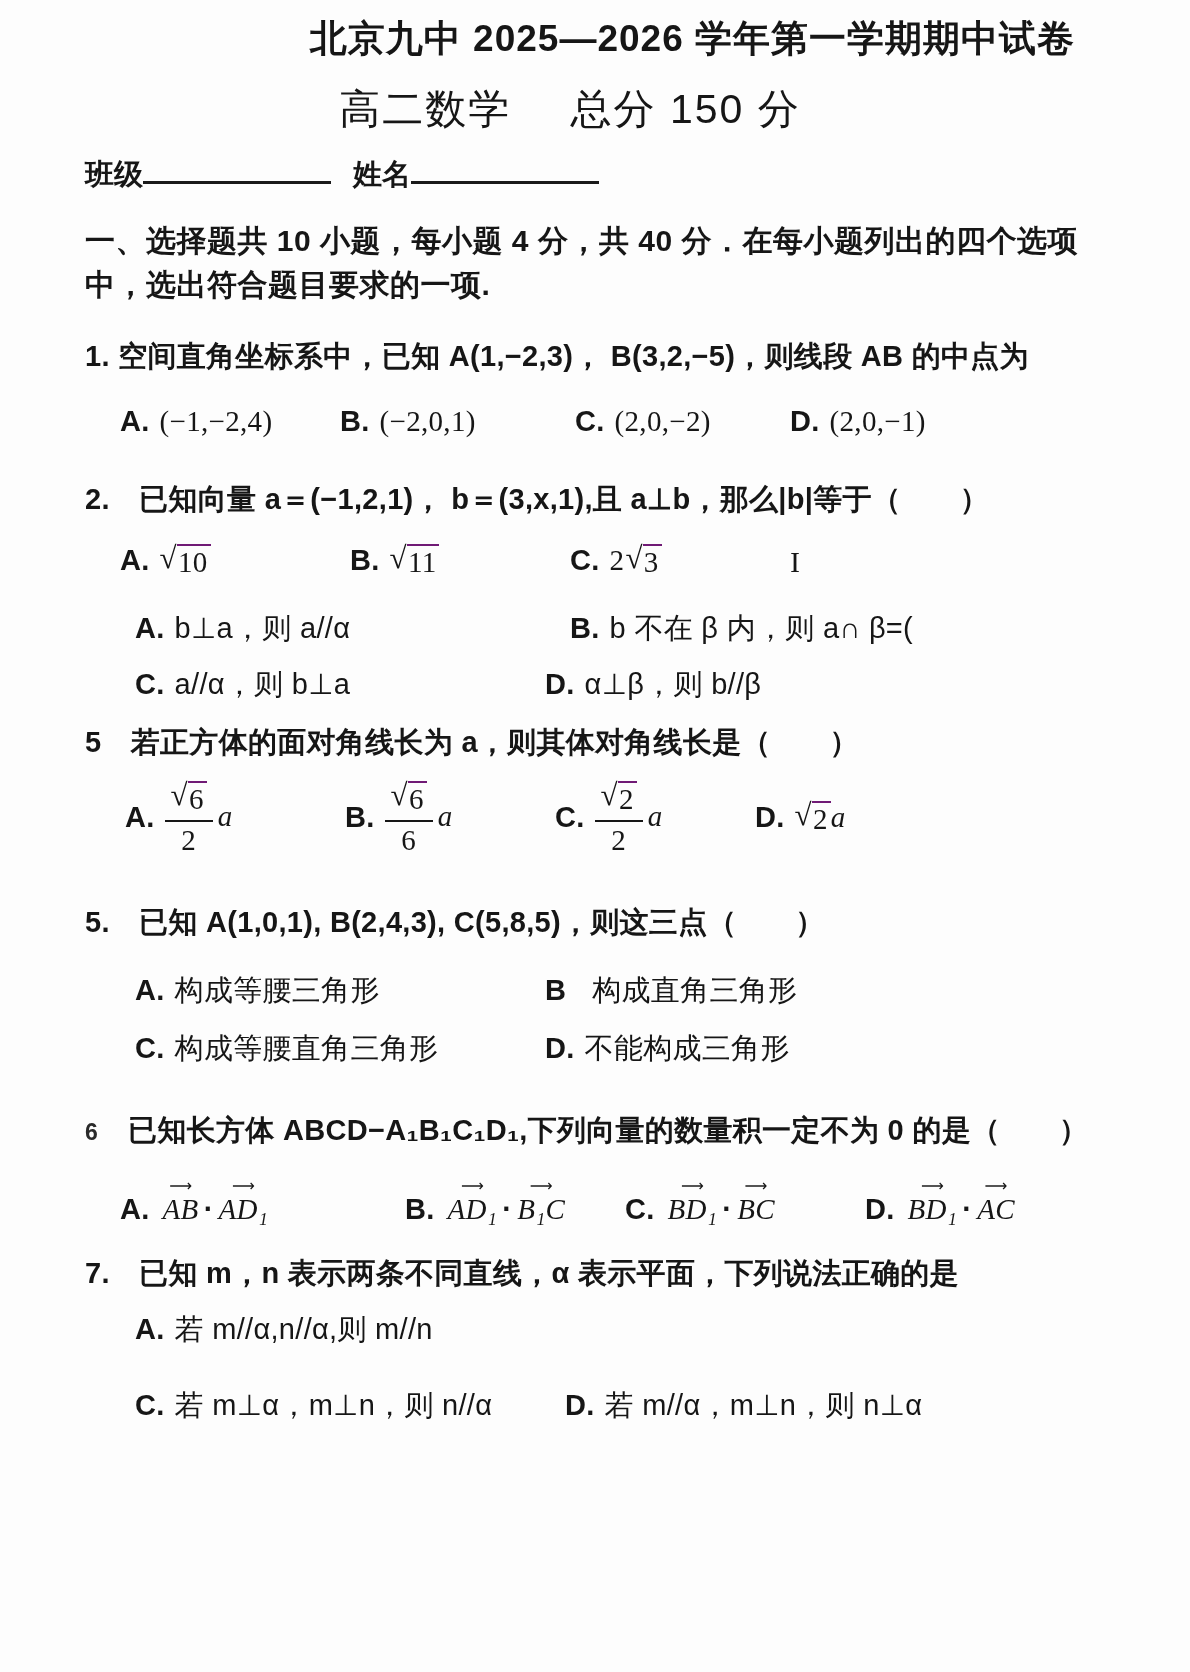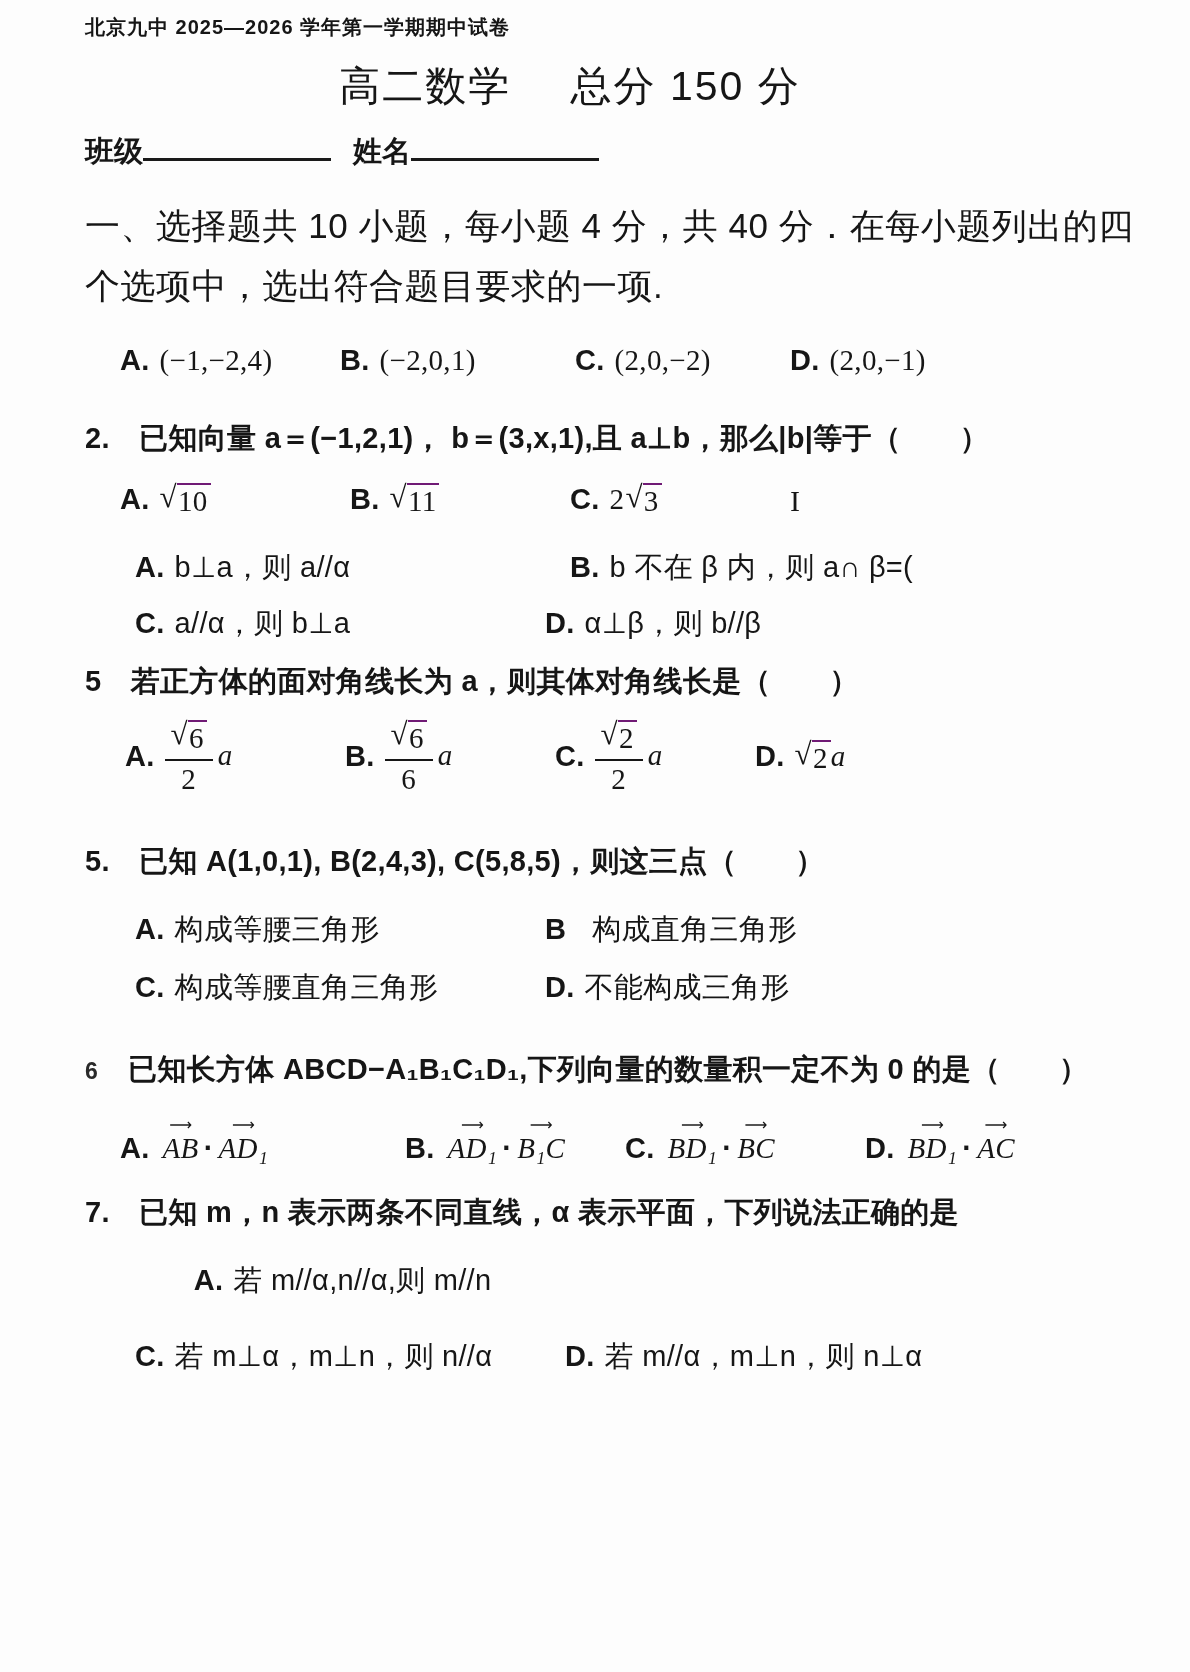--- a/index.html
+++ b/index.html
@@ -9,22 +9,22 @@
     height: 1672px;
     margin: 0 auto;
     background: #fdfdfd;
     color: #161616;
     font-family: "Liberation Sans", sans-serif;
     box-sizing: border-box;
     padding: 14px 55px 0 85px;
     overflow: hidden;
   }
   .h1 {
-    text-align: left;
-    font-size: 20px;
+    text-align: right;
+    font-size: 37px;
     font-weight: 700;
     letter-spacing: 1px;
     margin-right: 60px;
   }
   .title-row {
     text-align: center;
     margin-top: 18px;
     font-size: 41px;
     font-weight: 400;
     letter-spacing: 2px;
@@ -39,23 +39,23 @@
   .blank {
     display: inline-block;
     width: 188px;
     border-bottom: 3px solid #1a1a1a;
     height: 30px;
     vertical-align: baseline;
   }
   .namelab { margin-left: 22px; }
   .intro {
     margin-top: 24px;
-    font-size: 35px;
-    font-weight: 400;
-    line-height: 60px;
+    font-size: 30px;
+    font-weight: 700;
+    line-height: 44px;
     letter-spacing: 0.5px;
   }
   .stem {
     font-size: 29px;
     font-weight: 600;
     line-height: 1.45;
     letter-spacing: 0.3px;
   }
   .optrow {
     display: grid;
@@ -95,21 +95,21 @@
   .q3-r1 { margin-top: 30px; padding-left: 50px; grid-template-columns: 435px auto; }
   .q3-r2 { margin-top: 16px; padding-left: 50px; grid-template-columns: 410px auto; }
   .q4-stem { margin-top: 16px; }
   .q4-opts { margin-top: 18px; padding-left: 40px; grid-template-columns: 220px 210px 200px auto; }
   .q5-stem { margin-top: 44px; }
   .q5-r1 { margin-top: 28px; padding-left: 50px; grid-template-columns: 410px auto; }
   .q5-r2 { margin-top: 18px; padding-left: 50px; grid-template-columns: 410px auto; }
   .q6-stem { margin-top: 40px; }
   .q6-opts { margin-top: 30px; padding-left: 35px; grid-template-columns: 285px 220px 240px auto; }
   .q7-stem { margin-top: 26px; }
-  .q7-r1 { margin-top: 28px; padding-left: 50px; grid-template-columns: 415px auto; text-align: center; }
+  .q7-r1 { margin-top: 16px; padding-left: 50px; grid-template-columns: 415px auto; }
   .q7-r2 { margin-top: 36px; padding-left: 50px; grid-template-columns: 430px auto; }
   .qno { display: inline-block; margin-right: 30px; font-size: 23px; color: #2a2a2a; }
   .bigI { font-family: "Liberation Serif", serif; font-size: 30px; font-weight: 500; }
 </style>
 </head>
 <body>
 
 <div class="page">
 
   <div class="h1">北京九中 2025—2026 学年第一学期期中试卷</div>
@@ -118,20 +118,21 @@
     <span>高二数学</span>
     <span class="title-right">总分 150 分</span>
   </div>
 
   <div class="idrow">
     <span>班级</span><span class="blank"></span><span class="namelab">姓名</span><span class="blank"></span>
   </div>
 
   <div class="intro">一、选择题共 10 小题，每小题 4 分，共 40 分．在每小题列出的四个选项中，选出符合题目要求的一项.</div>
 
+  <div class="stem q1-stem">1. 空间直角坐标系中，已知 A(1,−2,3)， B(3,2,−5)，则线段 AB 的中点为</div>
   <div class="optrow q1-opts">
     <div class="opt"><span class="olab">A.</span><span class="math">(−1,−2,4)</span></div>
     <div class="opt"><span class="olab">B.</span><span class="math">(−2,0,1)</span></div>
     <div class="opt"><span class="olab">C.</span><span class="math">(2,0,−2)</span></div>
     <div class="opt"><span class="olab">D.</span><span class="math">(2,0,−1)</span></div>
   </div>
 
   <div class="stem q2-stem">2.　已知向量 a＝(−1,2,1)， b＝(3,x,1),且 a⊥b，那么|b|等于（　　）</div>
   <div class="optrow q2-opts">
     <div class="opt"><span class="olab">A.</span><span class="sqrt">

